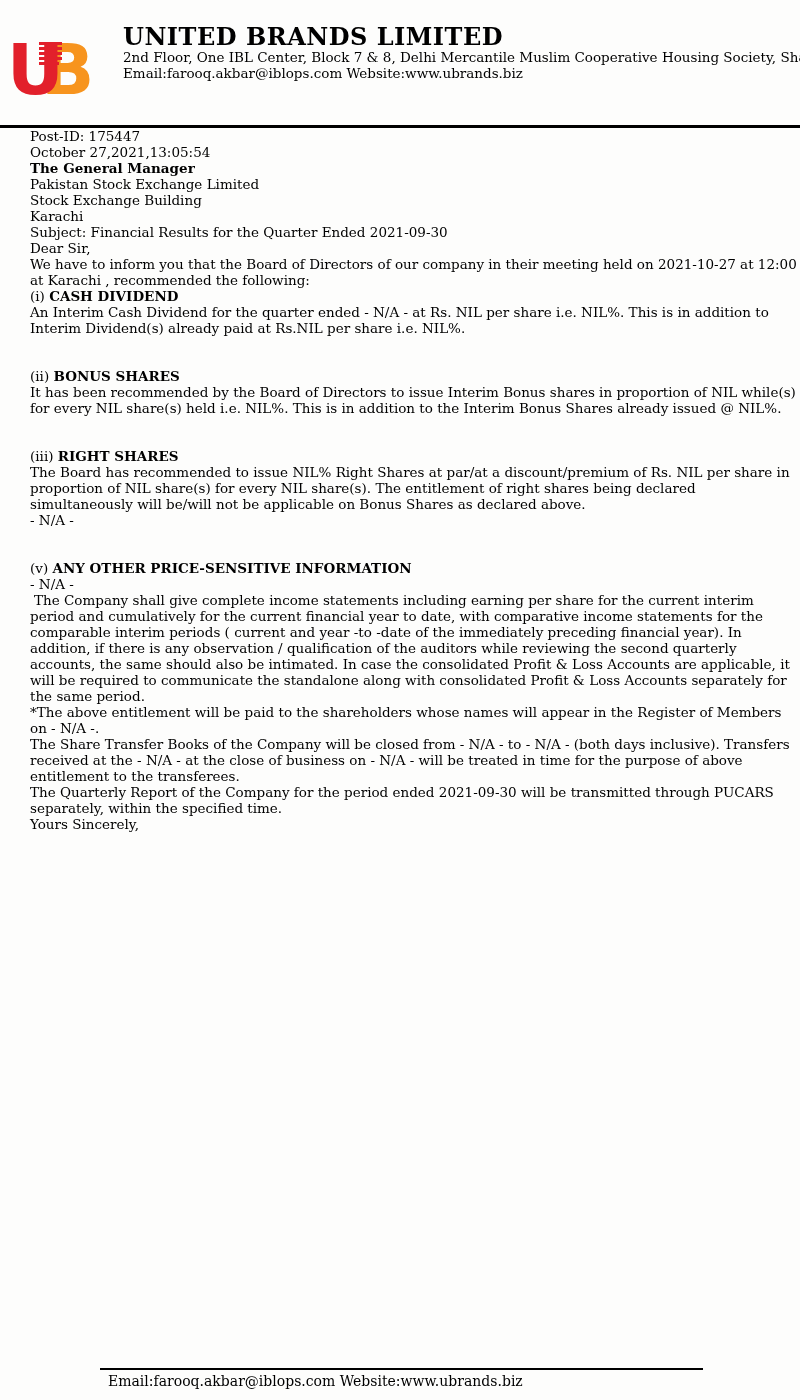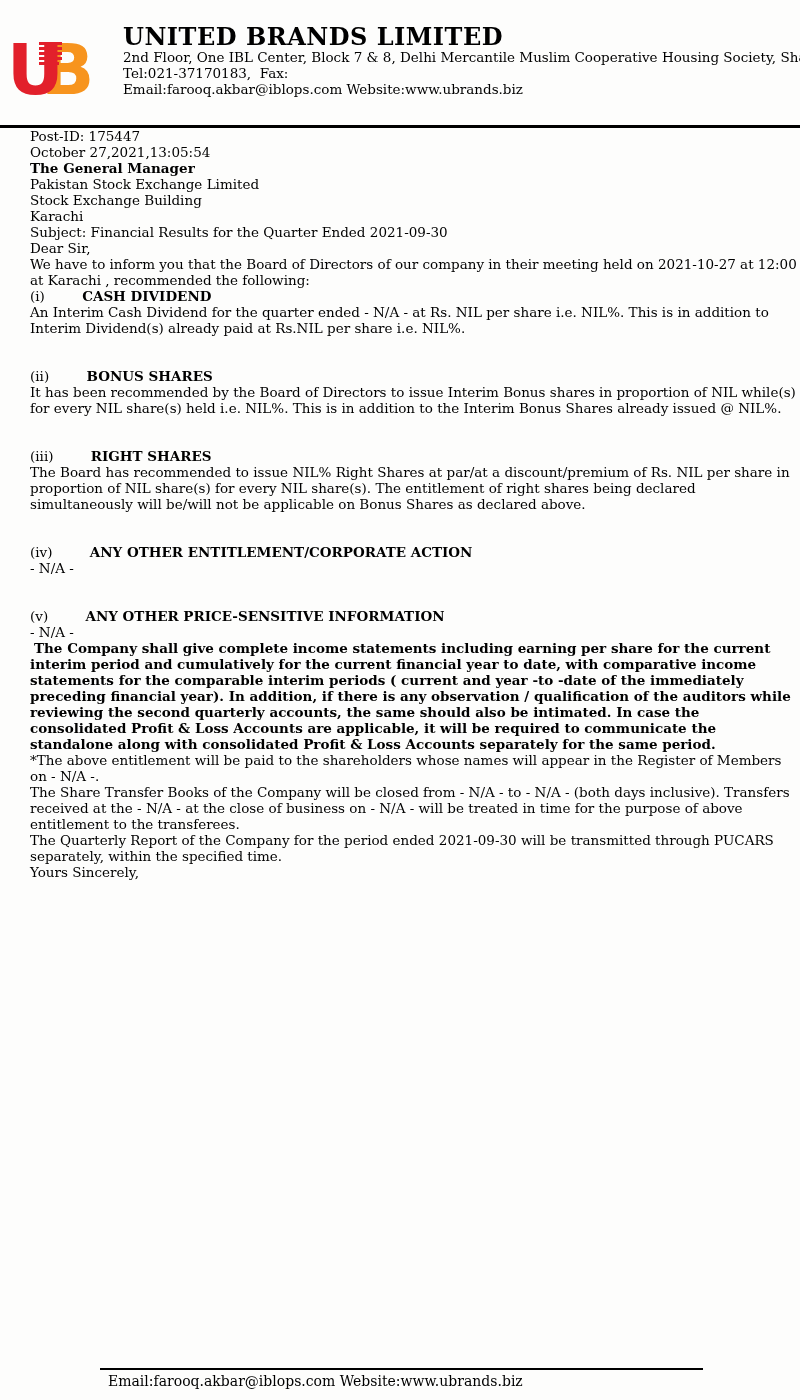--- a/index.html
+++ b/index.html
@@ -32,22 +32,22 @@
   .content div{margin:0;}
   .post-id{margin-top:13px;}
   .recipient{margin-top:18px;}
   .recipient .bold-line{font-weight:bold;}
   .subject{margin-top:48px;}
   .subject .em{font-weight:normal;}
   .salutation{margin-top:36px;}
   .para{margin-top:16px;}
   .sec-head{margin-top:16px;}
   .sec-head.spaced{margin-top:32px;}
-  .sec-head .sec-title{font-weight:bold;margin-left:33px;}
-  .indent1{text-indent:4px;font-weight:bold;}
+  .sec-head .sec-title{font-weight:bold;}
+  .indent1{text-indent:4px;}
   .signoff{margin-top:32px;}
 
   
   .footer{position:absolute;left:0;top:1368px;width:800px;}
   .footer-rule{margin-left:100px;width:603px;height:2px;background:#000;}
   .footer-text{margin-left:108px;padding-top:3px;font-size:14px;line-height:17px;}
 </style>
 </head>
 <body>
 
@@ -61,21 +61,20 @@
         <rect x="29" y="17" width="23" height="3" fill="#e2202b"></rect>
         <rect x="29" y="22" width="23" height="3" fill="#e2202b"></rect>
         <rect x="29" y="27" width="23" height="3" fill="#e2202b"></rect>
         <rect x="29" y="32" width="20" height="3" fill="#e2202b"></rect>
         <text x="-3" y="64" font-family="DejaVu Sans, sans-serif" font-weight="bold" font-size="70" fill="#e2202b">U</text>
       </svg>
     </div>
     <div class="header-text">
       <div class="company-name">UNITED BRANDS LIMITED</div>
       <div class="hline">2nd Floor, One IBL Center, Block 7 &amp; 8, Delhi Mercantile Muslim Cooperative Housing Society, Shahrah-e-</div>
-      <div class="hline">Tel:021-37170183,  Fax:</div>
       <div class="hline">Email:farooq.akbar@iblops.com Website:www.ubrands.biz</div>
     </div>
   </div>
   <div class="header-rule"></div>
 
   <div class="content">
 
     <div class="post-id">Post-ID: 175447</div>
     <div class="datetime">October 27,2021,13:05:54</div>
 
@@ -94,21 +93,20 @@
 
     <div class="sec-head"><span>(i) </span><span class="sec-title">CASH DIVIDEND</span></div>
     <div class="para">An Interim Cash Dividend for the quarter ended - N/A - at Rs. NIL per share i.e. NIL%. This is in addition to Interim Dividend(s) already paid at Rs.NIL per share i.e. NIL%.</div>
 
     <div class="sec-head spaced"><span>(ii) </span><span class="sec-title">BONUS SHARES</span></div>
     <div class="para">It has been recommended by the Board of Directors to issue Interim Bonus shares in proportion of NIL while(s) for every NIL share(s) held i.e. NIL%. This is in addition to the Interim Bonus Shares already issued @ NIL%.</div>
 
     <div class="sec-head spaced"><span>(iii) </span><span class="sec-title">RIGHT SHARES</span></div>
     <div class="para">The Board has recommended to issue NIL% Right Shares at par/at a discount/premium of Rs. NIL per share in proportion of NIL share(s) for every NIL share(s). The entitlement of right shares being declared simultaneously will be/will not be applicable on Bonus Shares as declared above.</div>
 
-    <div class="sec-head spaced"><span>(iv) </span><span class="sec-title">ANY OTHER ENTITLEMENT/CORPORATE ACTION</span></div>
     <div>- N/A -</div>
 
     <div class="sec-head spaced"><span>(v) </span><span class="sec-title">ANY OTHER PRICE-SENSITIVE INFORMATION</span></div>
     <div>- N/A -</div>
 
 
     <div class="para indent1">The Company shall give complete income statements including earning per share for the current interim period and cumulatively for the current financial year to date, with comparative income statements for the comparable interim periods ( current and year -to -date of the immediately preceding financial year). In addition, if there is any observation / qualification of the auditors while reviewing the second quarterly accounts, the same should also be intimated. In case the consolidated Profit &amp; Loss Accounts are applicable, it will be required to communicate the standalone along with consolidated Profit &amp; Loss Accounts separately for the same period.</div>
 
     <div class="para">*The above entitlement will be paid to the shareholders whose names will appear in the Register of Members on - N/A -.</div>
 

